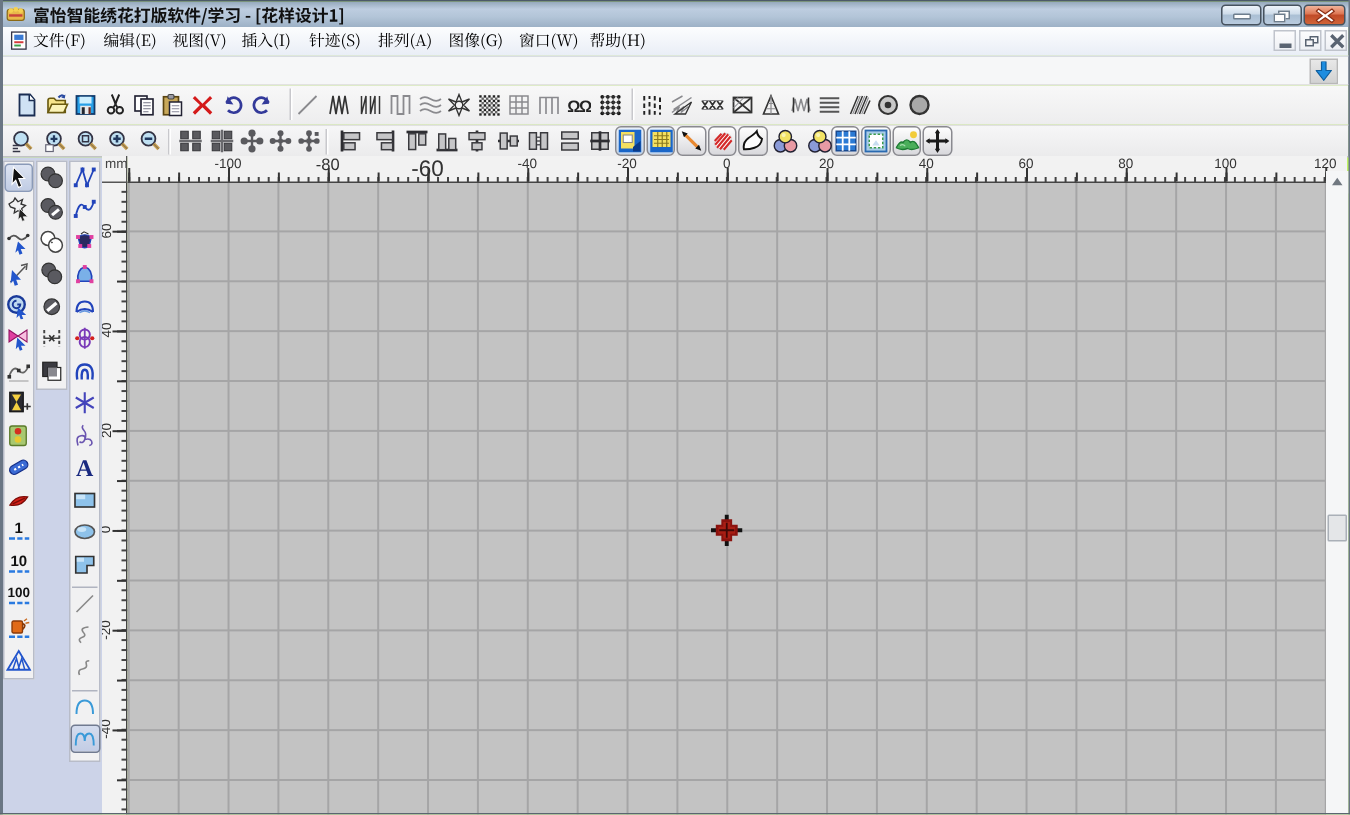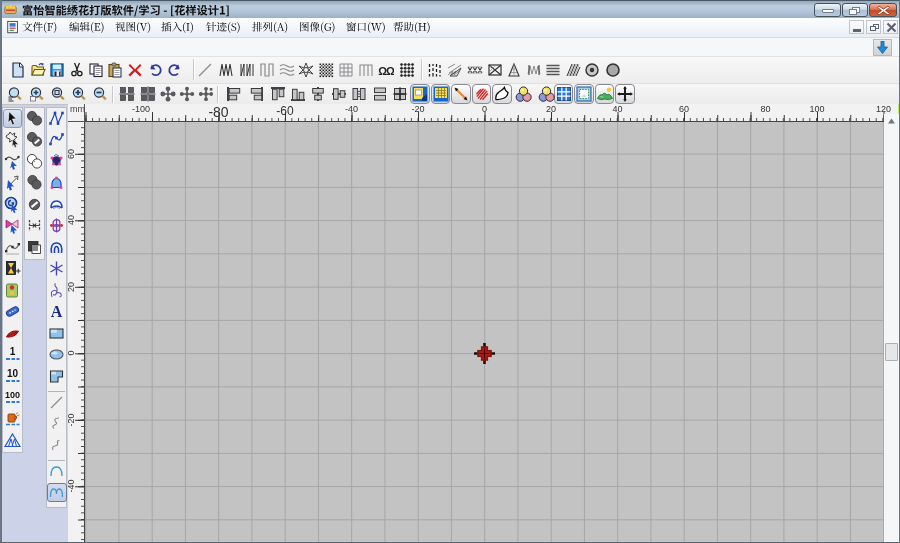--- a/index.html
+++ b/index.html
@@ -543,30 +543,30 @@
     <div class="abs" style="left:68px;top:104px;width:17px;height:18px;background:#f2f2f2;border-right:1px solid #555;border-bottom:1px solid #555"></div>
     <div class="abs" style="left:70px;top:104px;font-size:9px;color:#444">mm</div>
     <div class="abs" style="left:85px;top:104px;width:813px;height:18px;background:#f2f2f2;border-bottom:1px solid #444;
 background-image:
 linear-gradient(to right,#333 0,#333 1px,transparent 1px),
 linear-gradient(to right,#333 0,#333 1px,transparent 1px),
 linear-gradient(to right,#444 0,#444 1px,transparent 1px);
 background-size:66.5px 9px,33.25px 6px,6.65px 3.5px;
 background-repeat:repeat-x;
 background-position:left 0.5px bottom 0px,left 0.5px bottom 0px,left 0.5px bottom 0px;"></div>
-    <div class="abs" style="left:132.0px;top:103.5px;width:40px;text-align:left;font-size:9px;color:#333">-100</div>
-    <div class="abs" style="left:198.5px;top:103.5px;width:40px;text-align:center;font-size:14px;color:#333">-80</div>
-    <div class="abs" style="left:265.0px;top:103.5px;width:40px;text-align:center;font-size:12px;color:#333">-60</div>
+    <div class="abs" style="left:132.0px;top:103.5px;width:40px;text-align:center;font-size:9px;color:#333">-100</div>
+    <div class="abs" style="left:198.5px;top:103.5px;width:40px;text-align:center;font-size:11px;color:#333">-80</div>
+    <div class="abs" style="left:265.0px;top:103.5px;width:40px;text-align:center;font-size:15px;color:#333">-60</div>
     <div class="abs" style="left:331.5px;top:103.5px;width:40px;text-align:center;font-size:9px;color:#333">-40</div>
     <div class="abs" style="left:398.0px;top:103.5px;width:40px;text-align:center;font-size:9px;color:#333">-20</div>
     <div class="abs" style="left:464.5px;top:103.5px;width:40px;text-align:center;font-size:9px;color:#333">0</div>
     <div class="abs" style="left:531.0px;top:103.5px;width:40px;text-align:center;font-size:9px;color:#333">20</div>
     <div class="abs" style="left:597.5px;top:103.5px;width:40px;text-align:center;font-size:9px;color:#333">40</div>
     <div class="abs" style="left:664.0px;top:103.5px;width:40px;text-align:center;font-size:9px;color:#333">60</div>
-    <div class="abs" style="left:730.5px;top:103.5px;width:40px;text-align:right;font-size:9px;color:#333">80</div>
+    <div class="abs" style="left:730.5px;top:103.5px;width:40px;text-align:center;font-size:9px;color:#333">80</div>
     <div class="abs" style="left:797.0px;top:103.5px;width:40px;text-align:center;font-size:9px;color:#333">100</div>
     <div class="abs" style="left:863.5px;top:103.5px;width:40px;text-align:center;font-size:9px;color:#333">120</div>
     <div class="abs" style="left:68px;top:122px;width:17px;height:421px;background:#f2f2f2;border-right:1px solid #444;
 background-image:
 linear-gradient(#333 0,#333 1px,transparent 1px),
 linear-gradient(#333 0,#333 1px,transparent 1px),
 linear-gradient(#444 0,#444 1px,transparent 1px);
 background-size:9px 66.5px,6px 33.25px,3.5px 6.65px;
 background-repeat:repeat-y;
 background-position:right 0px top 31.8px,right 0px top 31.8px,right 0px top 31.8px;"></div>

